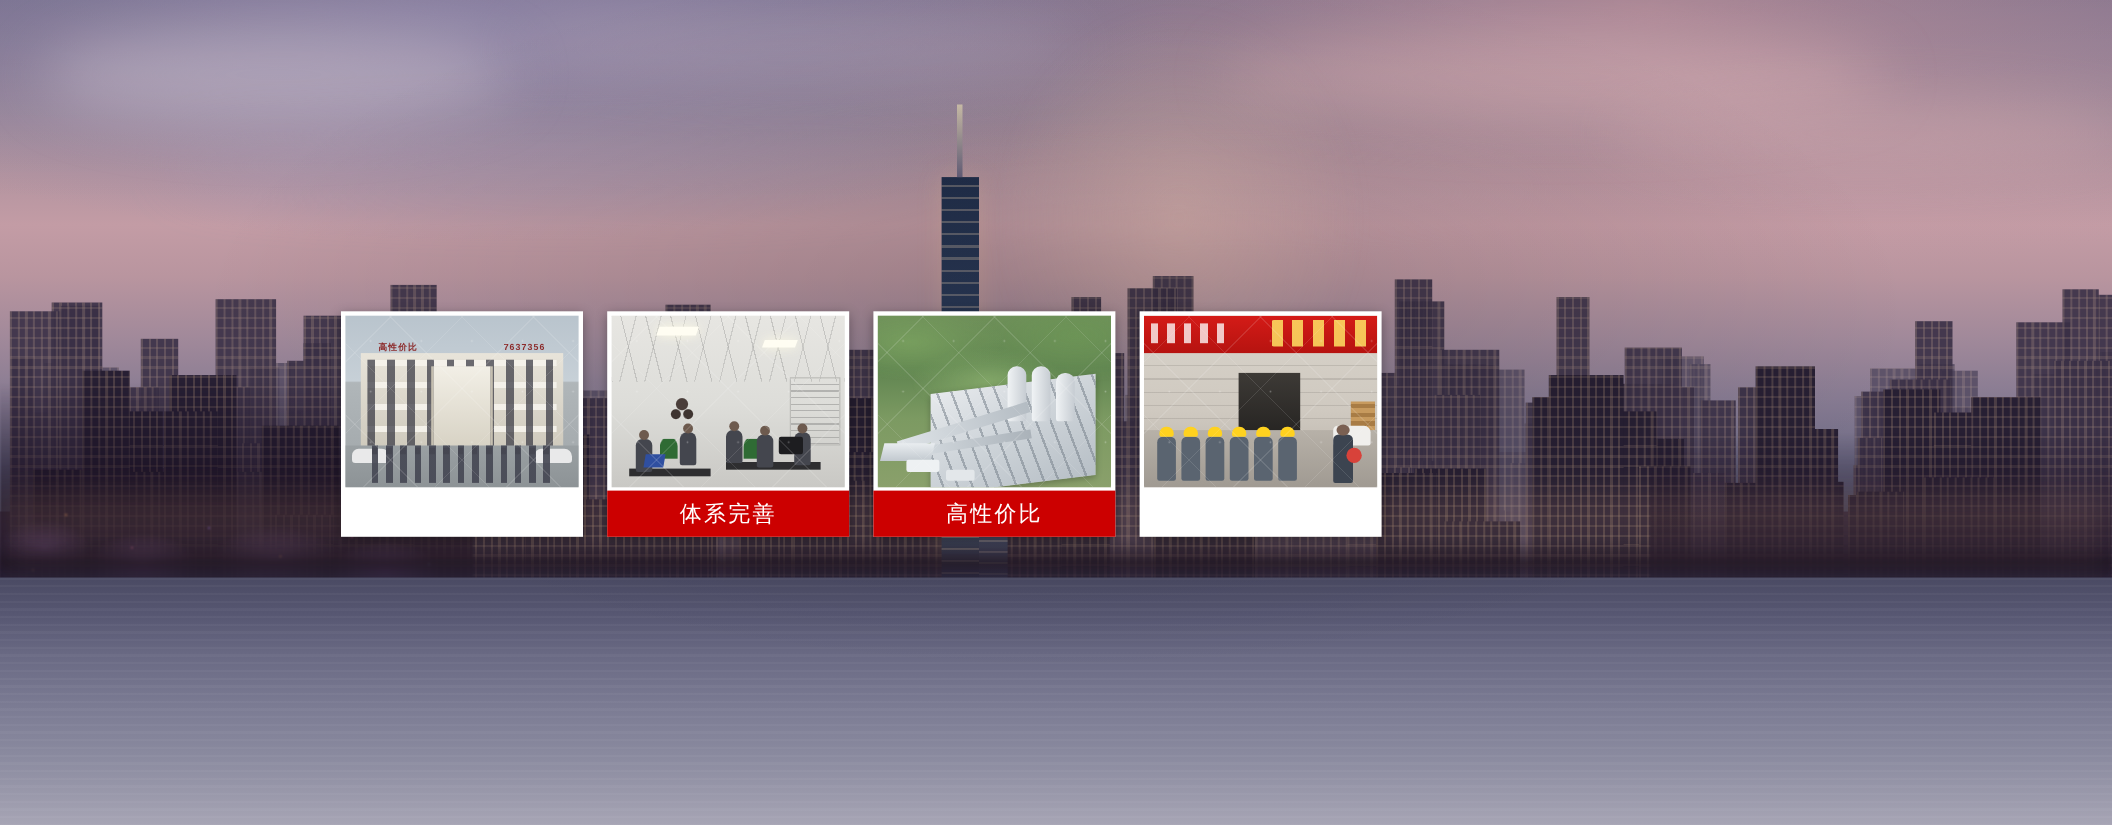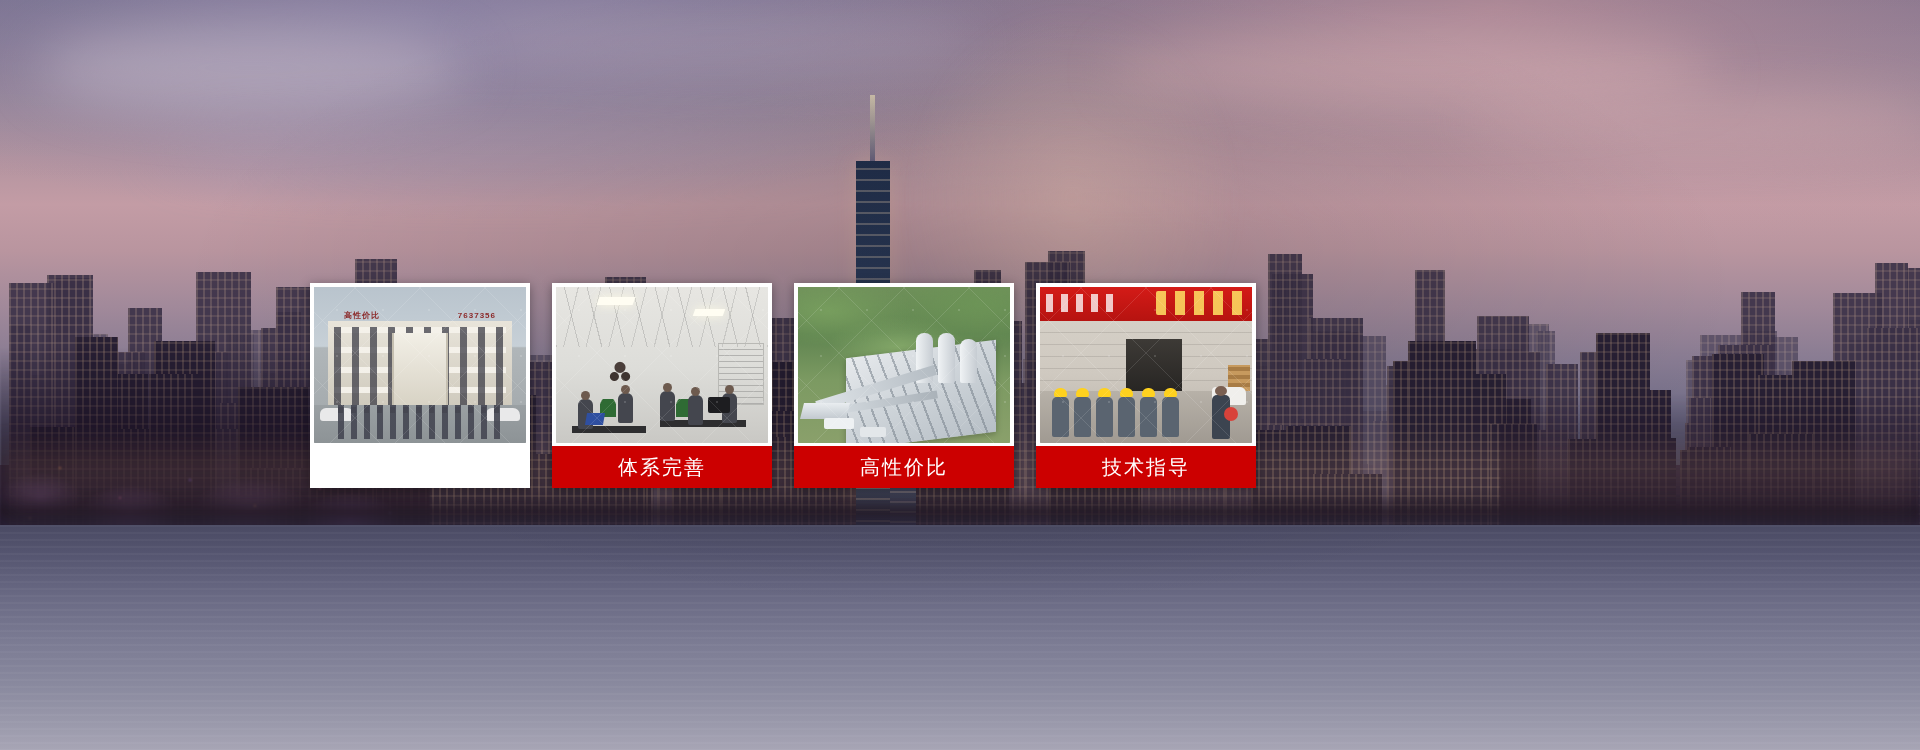--- a/index.html
+++ b/index.html
@@ -779,18 +779,17 @@
           <div class="worker w1"></div>
           <div class="worker w2"></div>
           <div class="worker w3"></div>
           <div class="worker w4"></div>
           <div class="worker w5"></div>
           <div class="worker w6"></div>
           <div class="mgr"></div>
           <div class="ball"></div>
           <div class="wm"></div>
         </div>
-        <div class="card-caption">技术指导</div>
       </div>
 
     </div>
   </div>
 </div>
 
 </body></html>

